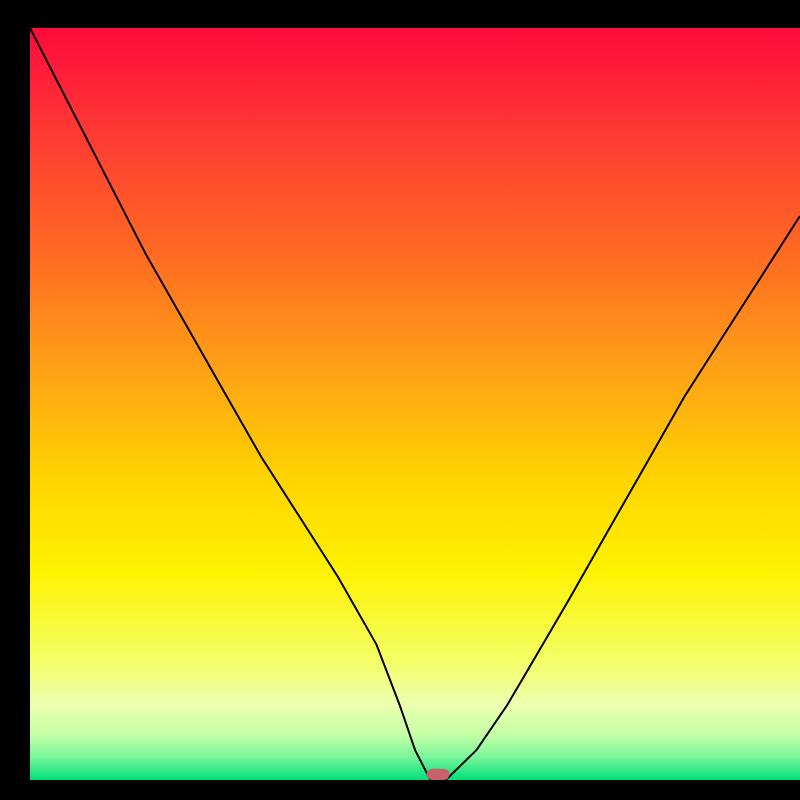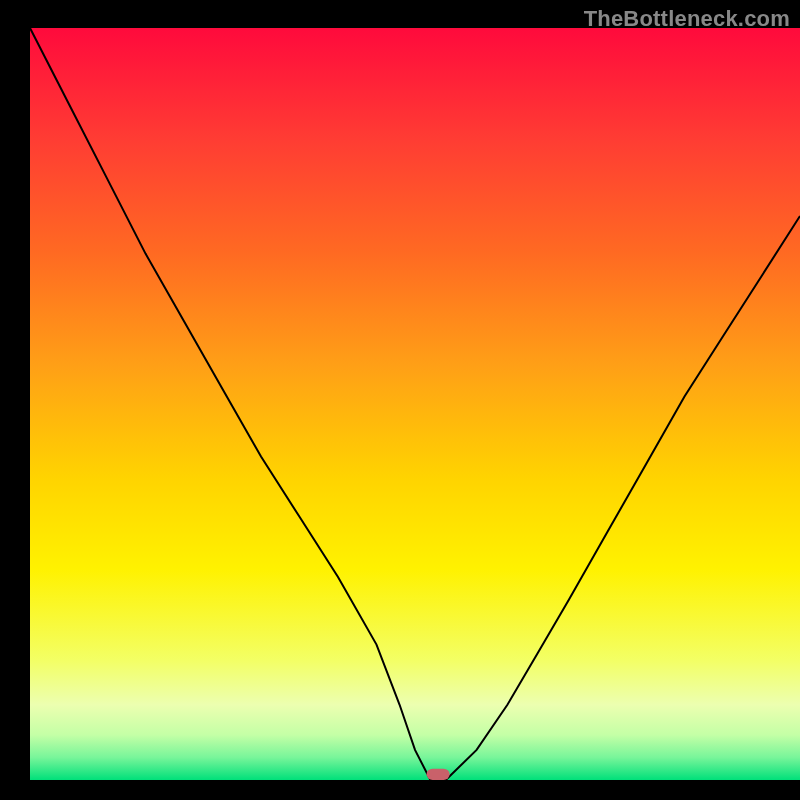--- a/index.html
+++ b/index.html
@@ -27,21 +27,20 @@
     letter-spacing: 0.2px;
   }
   svg {
     display: block;
   }
 </style>
 </head>
 <body>
 
 <div class="chart-container">
-  <div class="watermark">TheBottleneck.com</div>
   <svg id="chart-svg" width="800" height="800">
     <defs>
       <linearGradient id="bg-grad" x1="0" y1="0" x2="0" y2="1">
           <stop offset="0%" stop-color="#ff0a3c"></stop>
           <stop offset="15%" stop-color="#ff3d33"></stop>
           <stop offset="30%" stop-color="#ff6a22"></stop>
           <stop offset="45%" stop-color="#ffa016"></stop>
           <stop offset="60%" stop-color="#ffd400"></stop>
           <stop offset="72%" stop-color="#fff200"></stop>
           <stop offset="84%" stop-color="#f3ff64"></stop>

